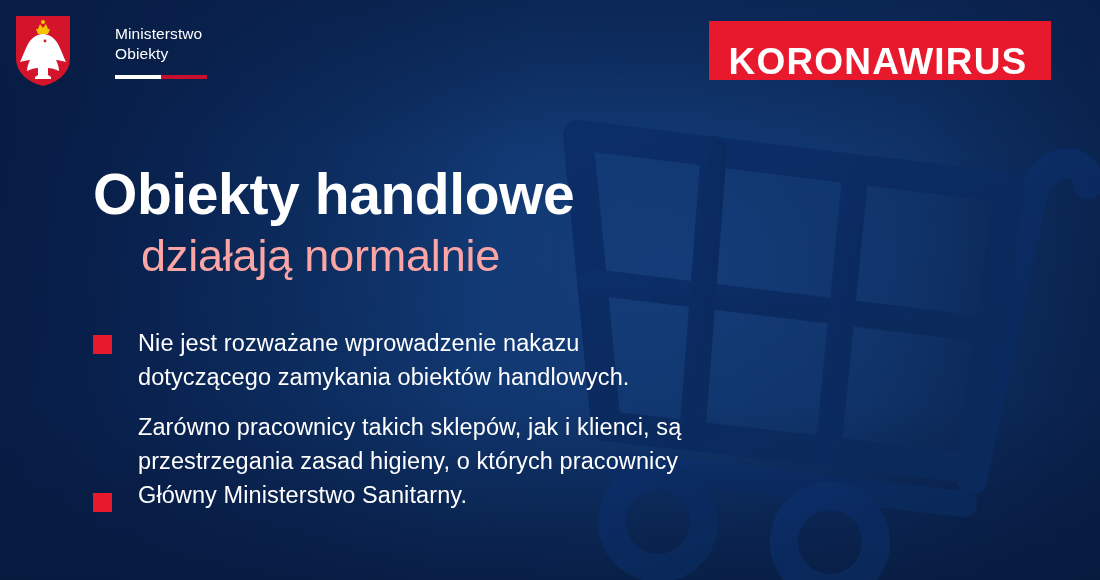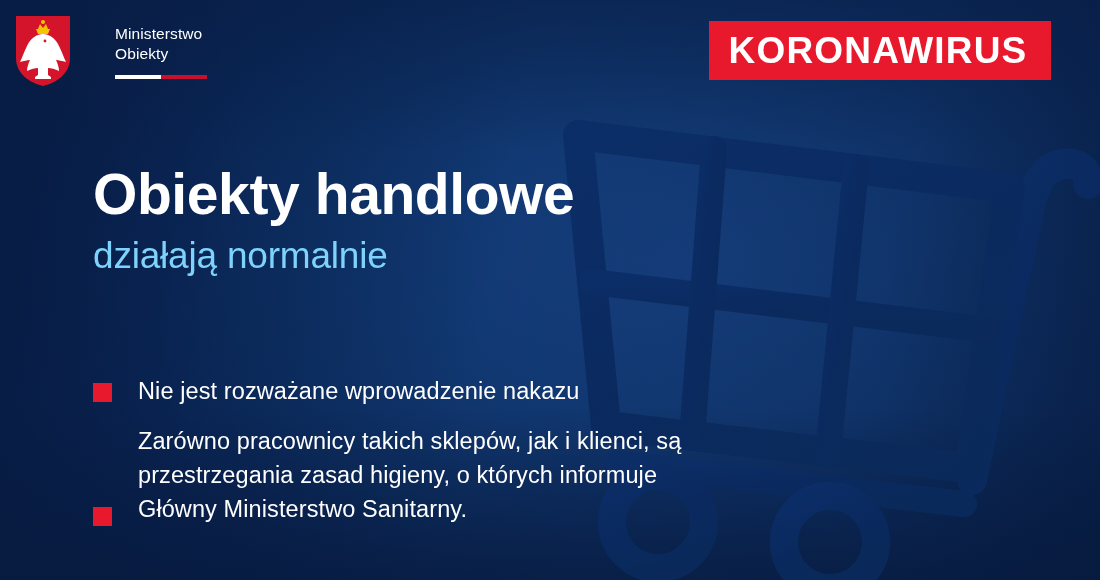--- a/index.html
+++ b/index.html
@@ -67,21 +67,21 @@
   .ministry-rule .half-w { flex:1; background:#ffffff; }
   .ministry-rule .half-r { flex:1; background:#c8102e; }
 
   
   .kw-banner {
     position:absolute;
     left:709px; top:21px;
     width:342px; height:59px;
     background:#e8192c;
     display:flex;
-    align-items:center;
+    align-items:flex-end;
     justify-content:center;
   }
   .kw-text {
     color:#ffffff;
     font-size:37px;
     font-weight:bold;
     letter-spacing:1.2px;
     line-height:1;
     white-space:nowrap;
     padding-right:4px;
@@ -96,34 +96,34 @@
   .h-bold {
     color:#ffffff;
     font-size:57px;
     font-weight:bold;
     line-height:62px;
     letter-spacing:-.4px;
     white-space:nowrap;
     margin-top:7px;
   }
   .h-light {
-    color:#7dd3fc;
-    font-size:37px;
+    color:#fca5a5;
+    font-size:45px;
     font-weight:300;
     line-height:62px;
     letter-spacing:-.2px;
     white-space:nowrap;
+    margin-left:48px;
   }
 
   
   .bullets {
     position:absolute;
     left:93px; top:326px;
     width:700px;
-    margin-top:48px;
   }
   .bullet-row {
     display:flex;
     align-items:flex-start;
     margin-bottom:16px;
   }
   .bullet-row:last-child { margin-bottom:0;align-items:flex-end; }
   .bullet-mark {
     flex:0 0 auto;
     width:19px; height:19px;
@@ -213,27 +213,28 @@
     <div class="h-bold">Obiekty handlowe</div>
     <div class="h-light">działają normalnie</div>
   </div>
 
   <div class="bullets">
 
     <div class="bullet-row">
       <div class="bullet-mark"></div>
       <div class="bullet-text">
         <span class="ln">Nie jest rozważane wprowadzenie nakazu</span>
+        <span class="ln">dotyczącego zamykania obiektów handlowych.</span>
       </div>
     </div>
 
     <div class="bullet-row">
       <div class="bullet-mark"></div>
       <div class="bullet-text">
         <span class="ln">Zarówno pracownicy takich sklepów, jak i klienci, są</span>
-        <span class="ln">przestrzegania zasad higieny, o których informuje</span>
+        <span class="ln">przestrzegania zasad higieny, o których pracownicy</span>
         <span class="ln">Główny Ministerstwo Sanitarny.</span>
       </div>
     </div>
 
   </div>
 
 </div>
 
 </body></html>

